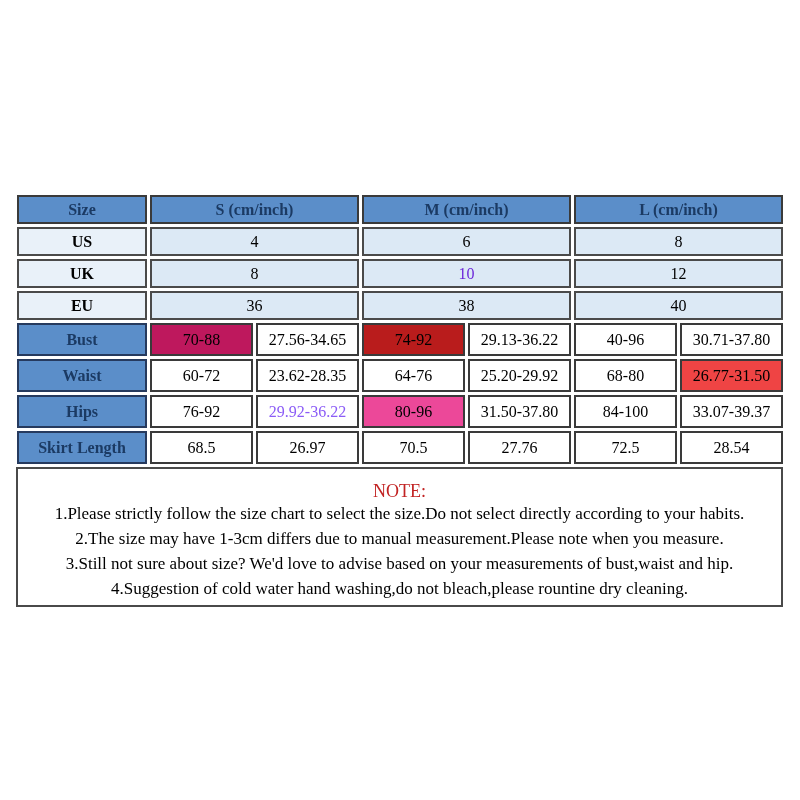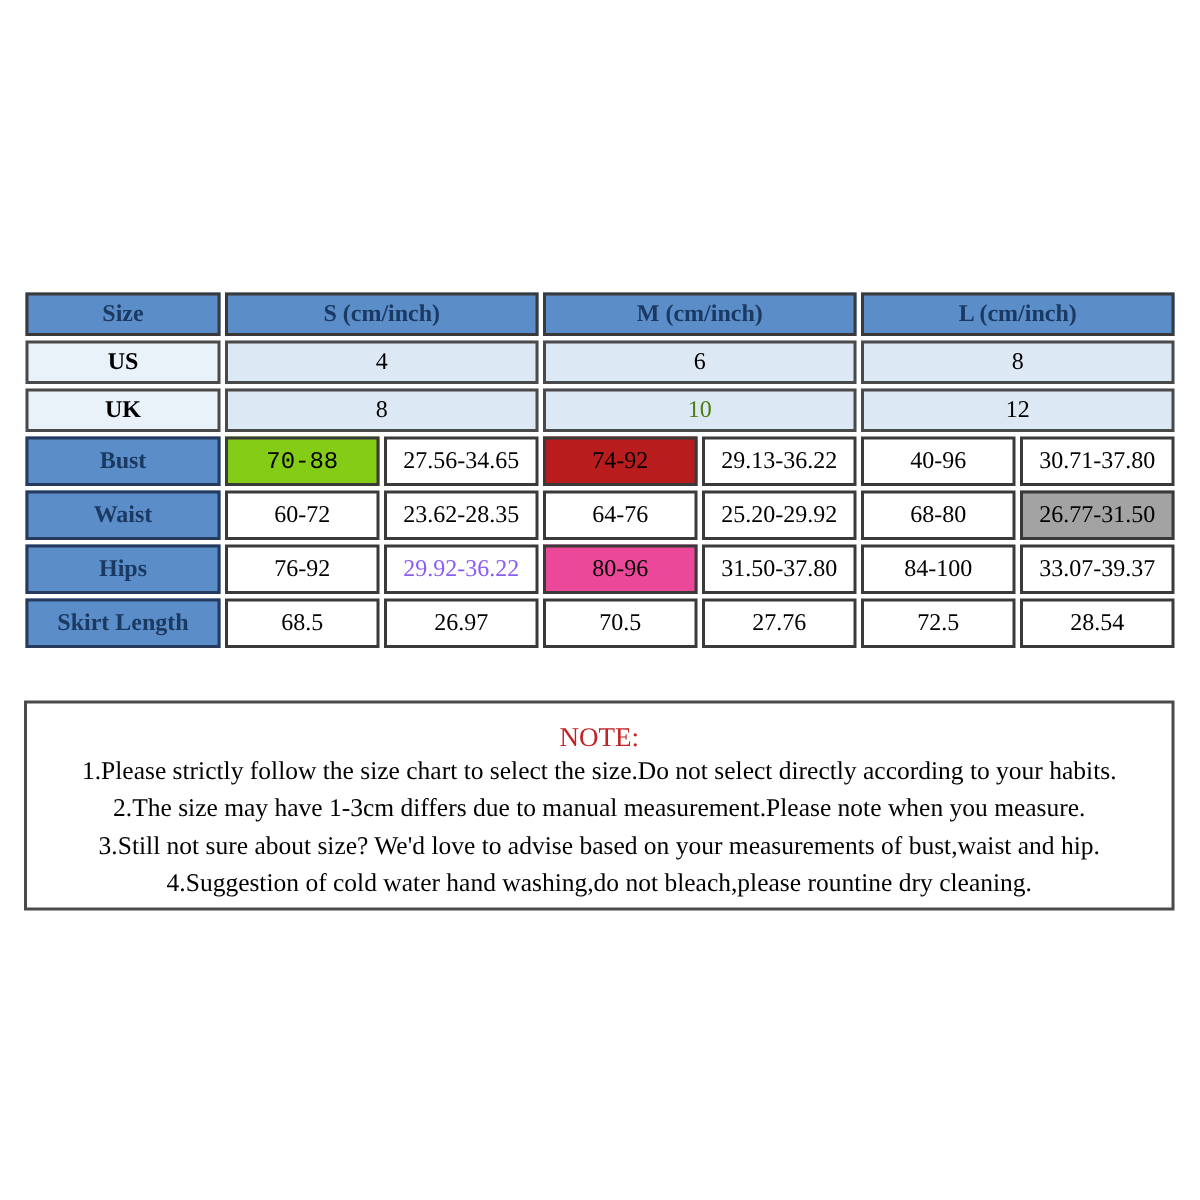--- a/index.html
+++ b/index.html
@@ -102,40 +102,46 @@
       </tr>
       <tr class="row-simple">
         <td class="label" style="background: rgb(233, 241, 249); color: rgb(0, 0, 0);">US</td>
         <td colspan="2" style="background: rgb(220, 233, 245); color: rgb(0, 0, 0);">4</td>
         <td colspan="2" style="background: rgb(220, 233, 245); color: rgb(0, 0, 0);">6</td>
         <td colspan="2" style="background: rgb(220, 233, 245); color: rgb(0, 0, 0);">8</td>
       </tr>
       <tr class="row-simple">
         <td class="label" style="background: rgb(233, 241, 249); color: rgb(0, 0, 0);">UK</td>
         <td colspan="2" style="background: rgb(220, 233, 245); color: rgb(0, 0, 0);">8</td>
-        <td colspan="2" style="background: rgb(220, 233, 245); color: #4d7c0f;">10</td>
+        <td colspan="2" style="background: rgb(220, 233, 245); color: #6d28d9;">10</td>
         <td colspan="2" style="background: rgb(220, 233, 245); color: rgb(0, 0, 0);">12</td>
+      </tr>
+      <tr class="row-simple">
+        <td class="label" style="background: rgb(233, 241, 249); color: rgb(0, 0, 0);">EU</td>
+        <td colspan="2" style="background: rgb(220, 233, 245); color: rgb(0, 0, 0);">36</td>
+        <td colspan="2" style="background: rgb(220, 233, 245); color: rgb(0, 0, 0);">38</td>
+        <td colspan="2" style="background: rgb(220, 233, 245); color: rgb(0, 0, 0);">40</td>
       </tr>
       <tr class="row-measure">
         <td class="label" style="background: rgb(91, 142, 201); color: rgb(27, 58, 99);">Bust</td>
-        <td style="background: #84cc16; color: rgb(0, 0, 0); font-family: Liberation Mono, monospace;">70-88</td>
+        <td style="background: #be185d; color: rgb(0, 0, 0);">70-88</td>
         <td style="background: rgb(255, 255, 255); color: rgb(0, 0, 0);">27.56-34.65</td>
         <td style="background: #b91c1c; color: rgb(0, 0, 0);">74-92</td>
         <td style="background: rgb(255, 255, 255); color: rgb(0, 0, 0);">29.13-36.22</td>
         <td style="background: rgb(255, 255, 255); color: rgb(0, 0, 0);">40-96</td>
         <td style="background: rgb(255, 255, 255); color: rgb(0, 0, 0);">30.71-37.80</td>
       </tr>
       <tr class="row-measure">
         <td class="label" style="background: rgb(91, 142, 201); color: rgb(27, 58, 99);">Waist</td>
         <td style="background: rgb(255, 255, 255); color: rgb(0, 0, 0);">60-72</td>
         <td style="background: rgb(255, 255, 255); color: rgb(0, 0, 0);">23.62-28.35</td>
         <td style="background: rgb(255, 255, 255); color: rgb(0, 0, 0);">64-76</td>
         <td style="background: rgb(255, 255, 255); color: rgb(0, 0, 0);">25.20-29.92</td>
         <td style="background: rgb(255, 255, 255); color: rgb(0, 0, 0);">68-80</td>
-        <td style="background: #a3a3a3; color: rgb(0, 0, 0);">26.77-31.50</td>
+        <td style="background: #ef4444; color: rgb(0, 0, 0);">26.77-31.50</td>
       </tr>
       <tr class="row-measure">
         <td class="label" style="background: rgb(91, 142, 201); color: rgb(27, 58, 99);">Hips</td>
         <td style="background: rgb(255, 255, 255); color: rgb(0, 0, 0);">76-92</td>
         <td style="background: rgb(255, 255, 255); color: #8b5cf6;">29.92-36.22</td>
         <td style="background: #ec4899; color: rgb(0, 0, 0);">80-96</td>
         <td style="background: rgb(255, 255, 255); color: rgb(0, 0, 0);">31.50-37.80</td>
         <td style="background: rgb(255, 255, 255); color: rgb(0, 0, 0);">84-100</td>
         <td style="background: rgb(255, 255, 255); color: rgb(0, 0, 0);">33.07-39.37</td>
       </tr>

